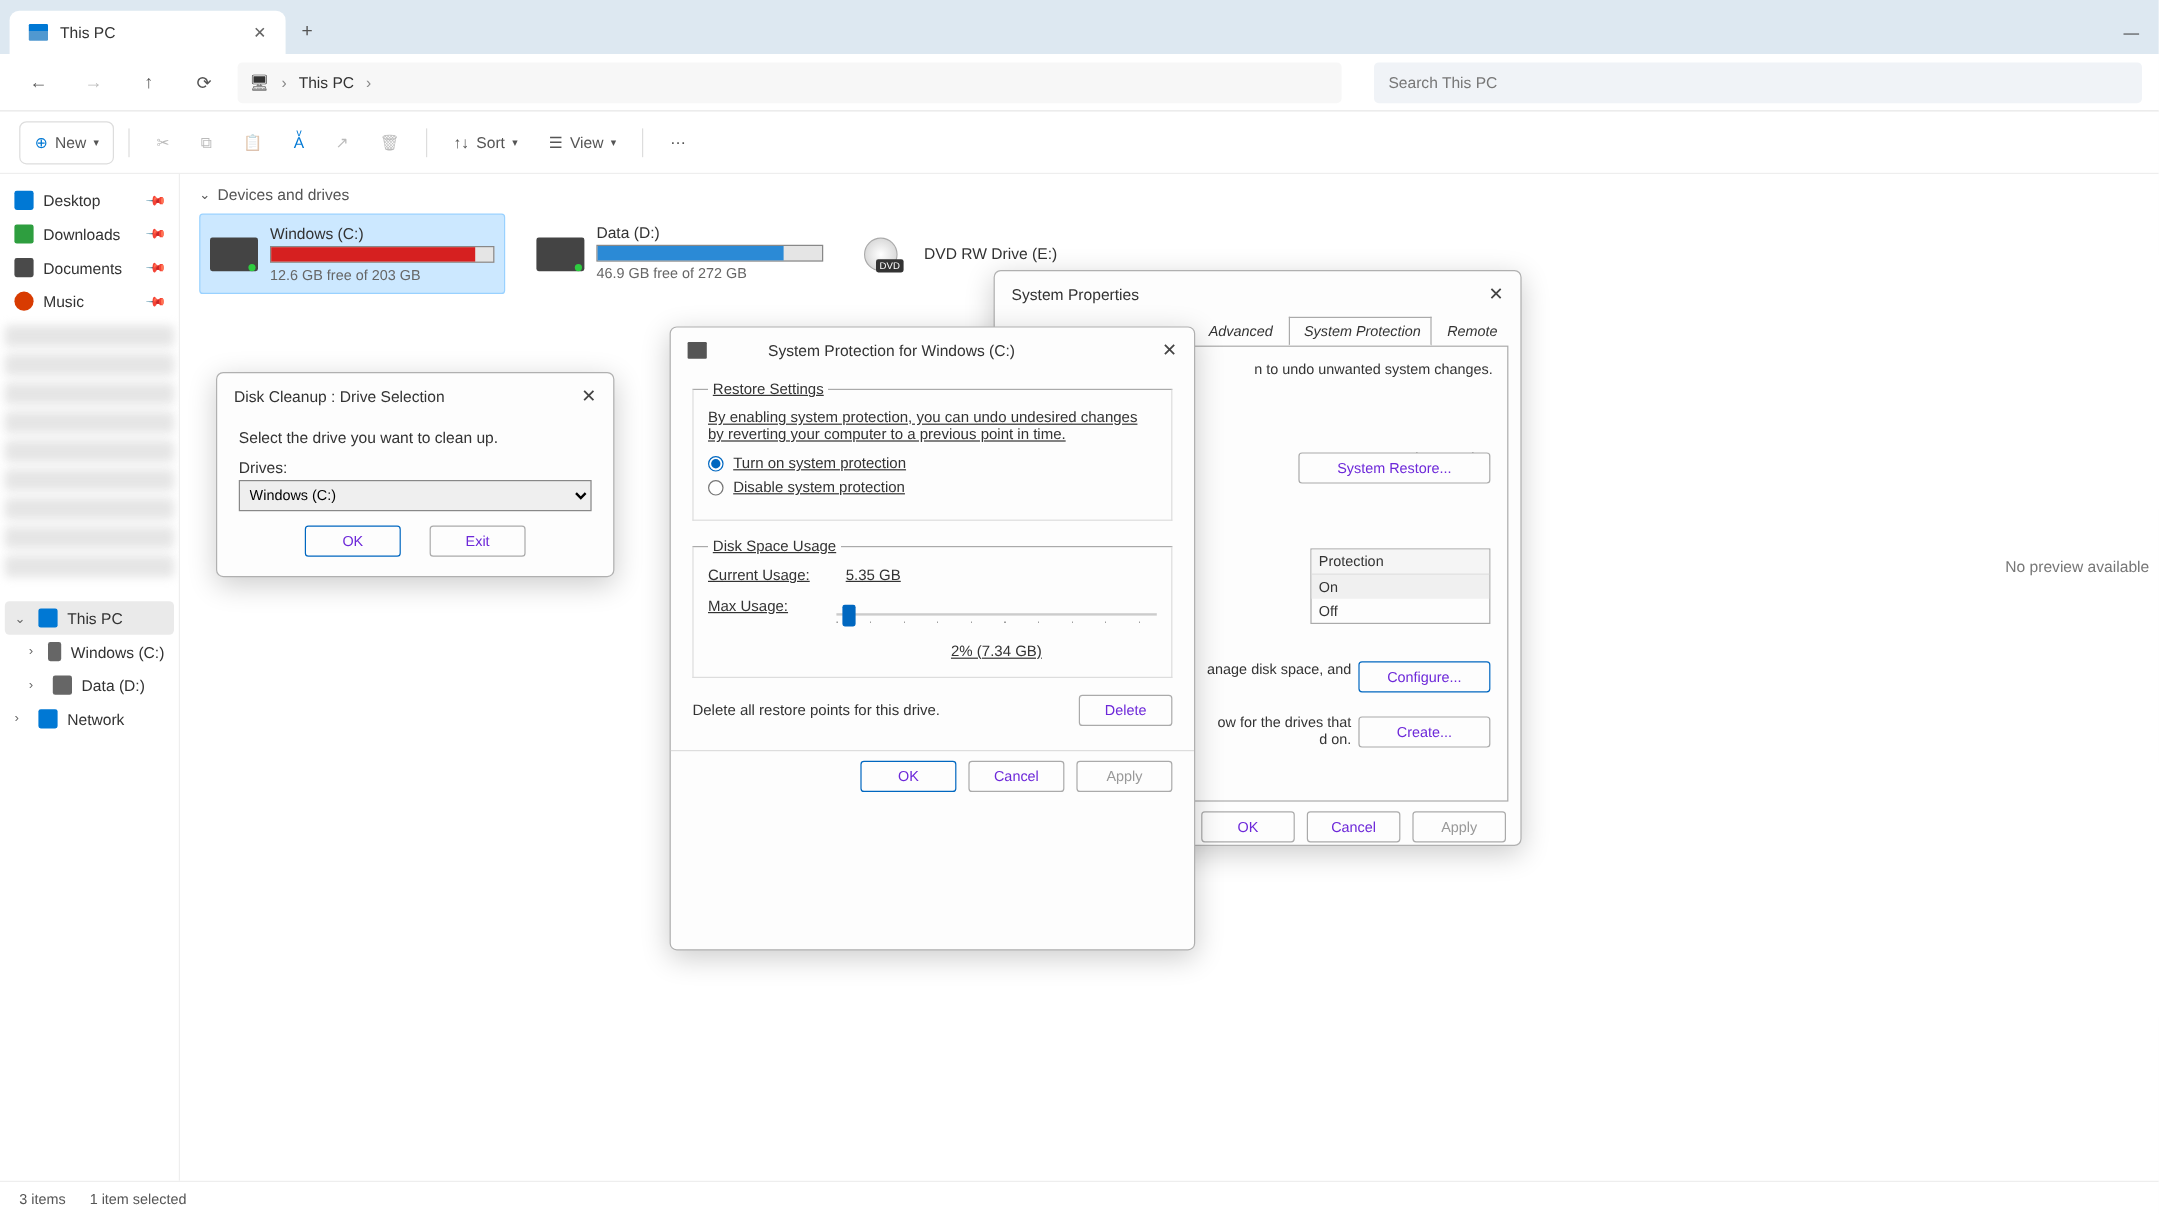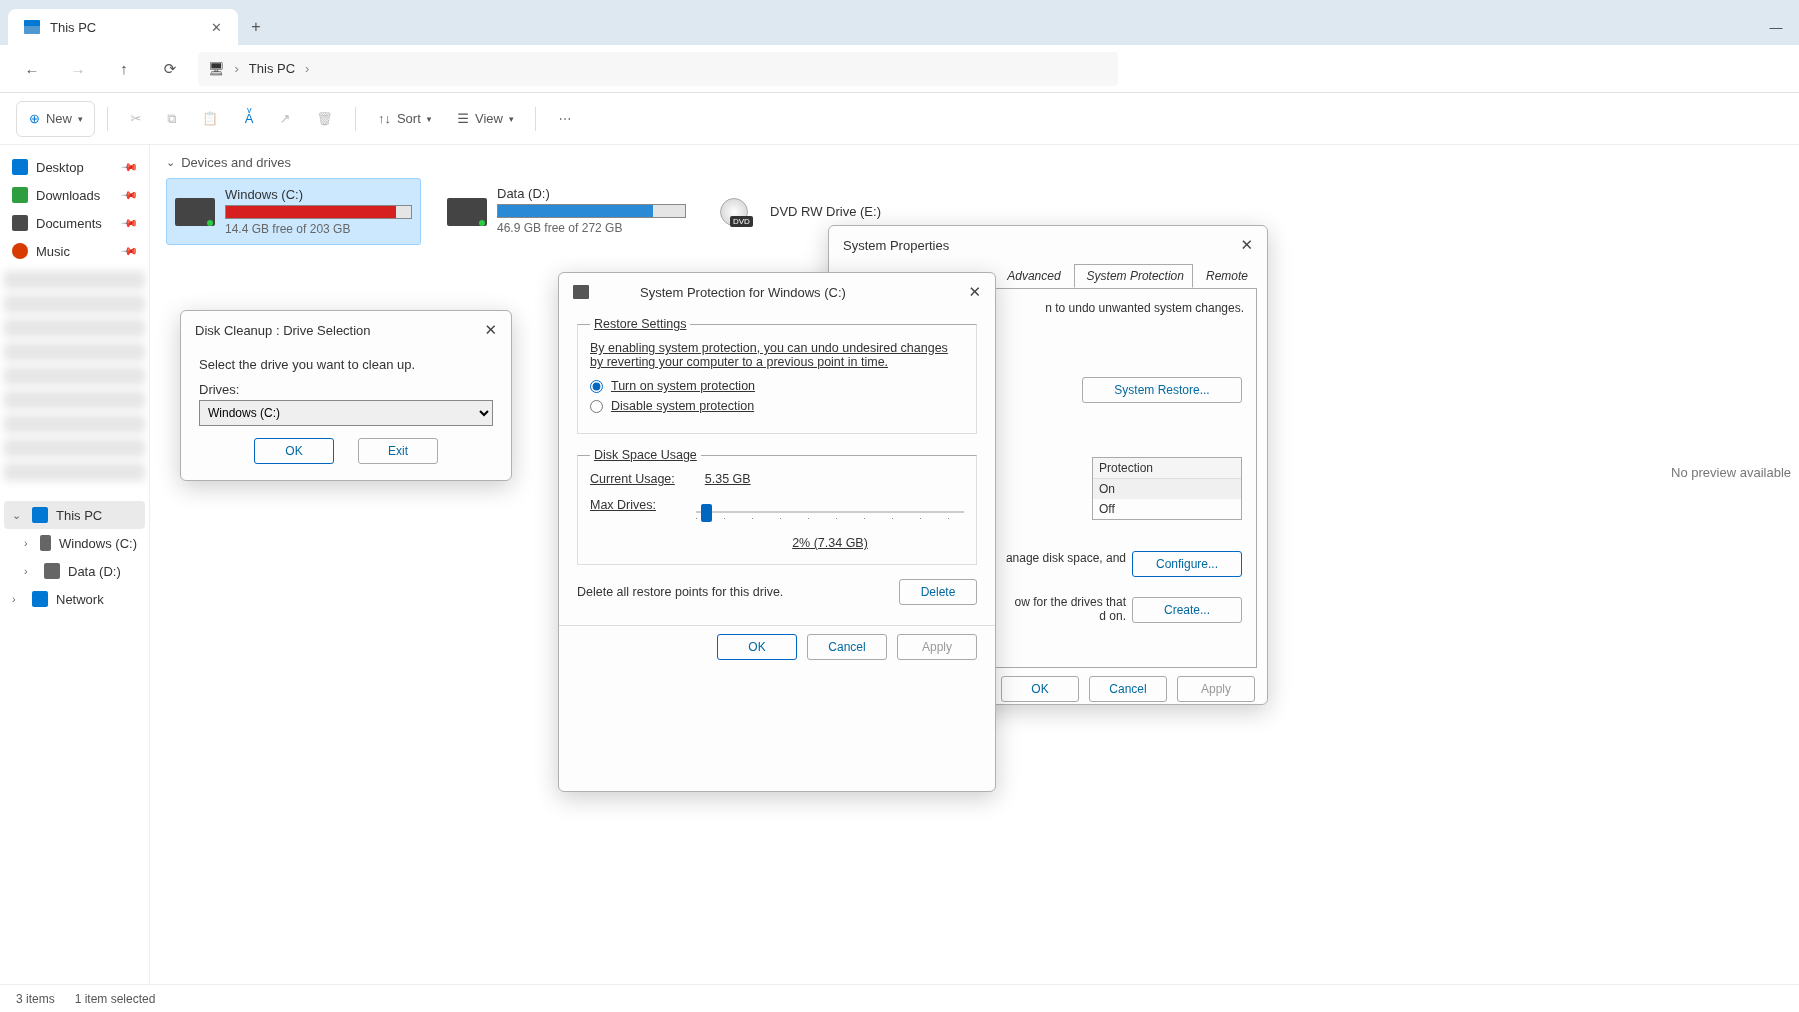--- a/index.html
+++ b/index.html
@@ -50,21 +50,21 @@
 
 .preview { position:absolute; right: 8px; top: 320px; color:#777; font-size:13px; }
 
 
 .statusbar { position: absolute; left: 0; right: 0; bottom: 0; height: 28px; background: #fff; border-top: 1px solid #eee; display: flex; align-items: center; padding: 0 16px; gap: 20px; color: #555; font-size: 12px; }
 
 
 .dialog { position: absolute; background: #fdfdfd; border: 1px solid #b0b0b0; border-radius: 6px; box-shadow: 0 6px 24px rgba(0,0,0,.2); }
 .dialog .dtitle { display: flex; align-items: center; padding: 10px 14px; font-size: 13px; gap: 43px; }
 .dialog .dtitle .x { margin-left: auto; font-size: 15px; color: #444; }
-.btn { height: 26px; padding: 0 18px; background: #fdfdfd; border: 1px solid #aaa; border-radius: 3px; font-size: 12px; color: #0369a1; display: inline-flex; align-items: center; justify-content: center; }
+.btn { height: 26px; padding: 0 18px; background: #fdfdfd; border: 1px solid #aaa; border-radius: 3px; font-size: 12px; color: #6d28d9; display: inline-flex; align-items: center; justify-content: center; }
 .btn.primary { border-color: #0067c0; }
 .btn.ghost { color: #999; }
 
 
 #dlg-cleanup { left: 180px; top: 310px; width: 332px; }
 #dlg-cleanup .body { padding: 8px 18px 16px; }
 #dlg-cleanup select { width: 100%; height: 26px; border: 1px solid #888; font-size: 12px; padding: 0 4px; }
 #dlg-cleanup .btns { display: flex; justify-content: center; gap: 24px; margin-top: 12px; }
 #dlg-cleanup .btns .btn { width: 80px; }
 
@@ -116,20 +116,23 @@
   <div class="navbtn">←</div>
   <div class="navbtn" style="opacity:.4">→</div>
   <div class="navbtn">↑</div>
   <div class="navbtn">⟳</div>
   <div class="breadcrumb">
     <span>🖥</span>
     <span style="color:#888">›</span>
     <span>This PC</span>
     <span style="color:#888">›</span>
   </div>
+  <div class="searchbox">
+    <span>Search This PC</span>
+  </div>
 </div>
 
 <div class="toolbar">
   <div class="tbtn newbtn">
     <span style="color:#0078d4">⊕</span>
     <span>New</span>
     <span style="font-size:9px">▾</span>
   </div>
   <div class="divider"></div>
   <div class="tbtn disabled">
@@ -229,21 +232,21 @@
     <div class="drives">
       <div class="drive selected">
         <div class="dicon" style="background:#444;border-radius:2px;position:relative">
             <span style="position:absolute;right:2px;bottom:0;width:6px;height:6px;background:#2ecc40;border-radius:50%"></span>
           </div>
         <div class="dinfo">
           <div>Windows (C:)</div>
           <div class="dbar">
               <div class="fill" style="width:92%;background:#d62020"></div>
             </div>
-          <div class="dsub">14.4 GB free of 203 GB</div>
+          <div class="dsub">12.6 GB free of 203 GB</div>
         </div>
       </div>
       <div class="drive">
         <div class="dicon" style="background:#444;border-radius:2px;position:relative">
             <span style="position:absolute;right:2px;bottom:0;width:6px;height:6px;background:#2ecc40;border-radius:50%"></span>
           </div>
         <div class="dinfo">
           <div>Data (D:)</div>
           <div class="dbar">
               <div class="fill" style="width:83%;background:#2b8ad6"></div>
@@ -349,21 +352,21 @@
         </label>
     </fieldset>
 
     <fieldset>
       <legend>Disk Space Usage</legend>
       <div style="display:flex;gap:30px;margin-bottom:12px">
         <span>Current Usage:</span>
         <span>5.35 GB</span>
       </div>
       <div style="display:flex;gap:40px;align-items:flex-start">
-        <span style="white-space:nowrap">Max Drives:</span>
+        <span style="white-space:nowrap">Max Usage:</span>
         <div style="flex:1">
           <div class="slider">
             <div class="line"></div>
             <div class="track"></div>
             <div class="thumb" style="left:2%"></div>
           </div>
           <div style="text-align:center;margin-top:14px">2% (7.34 GB)</div>
         </div>
       </div>
     </fieldset>

